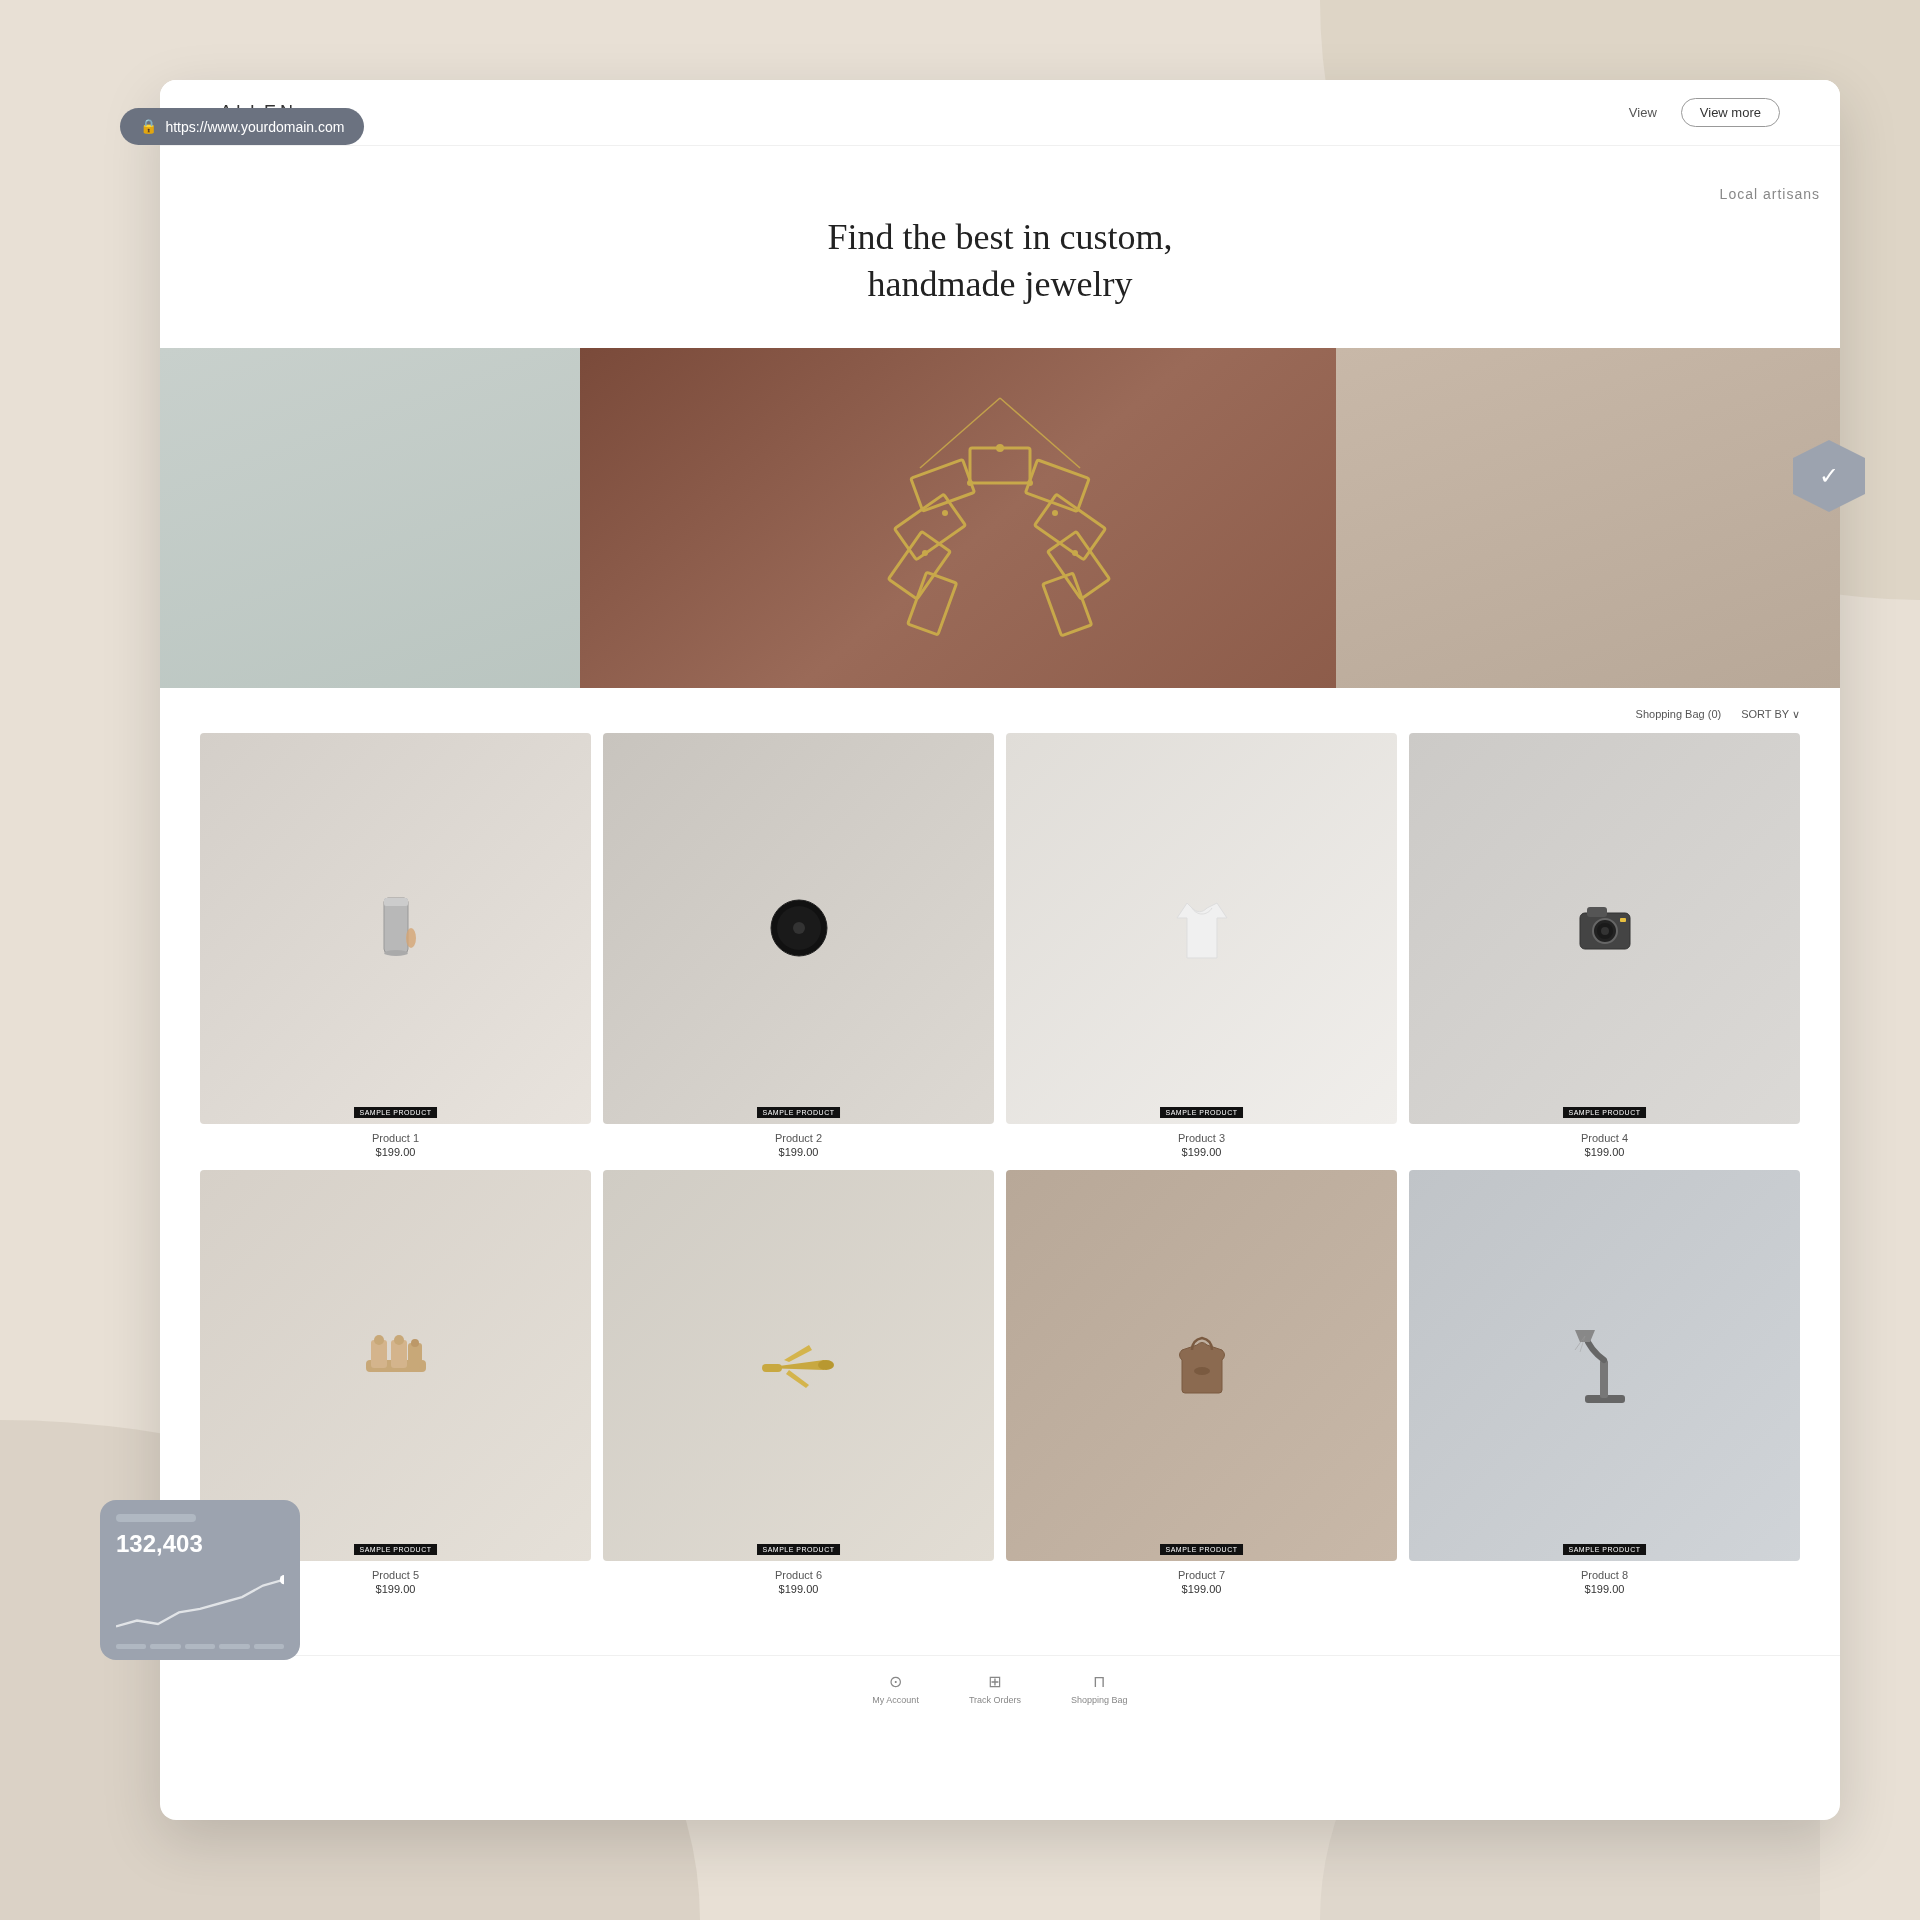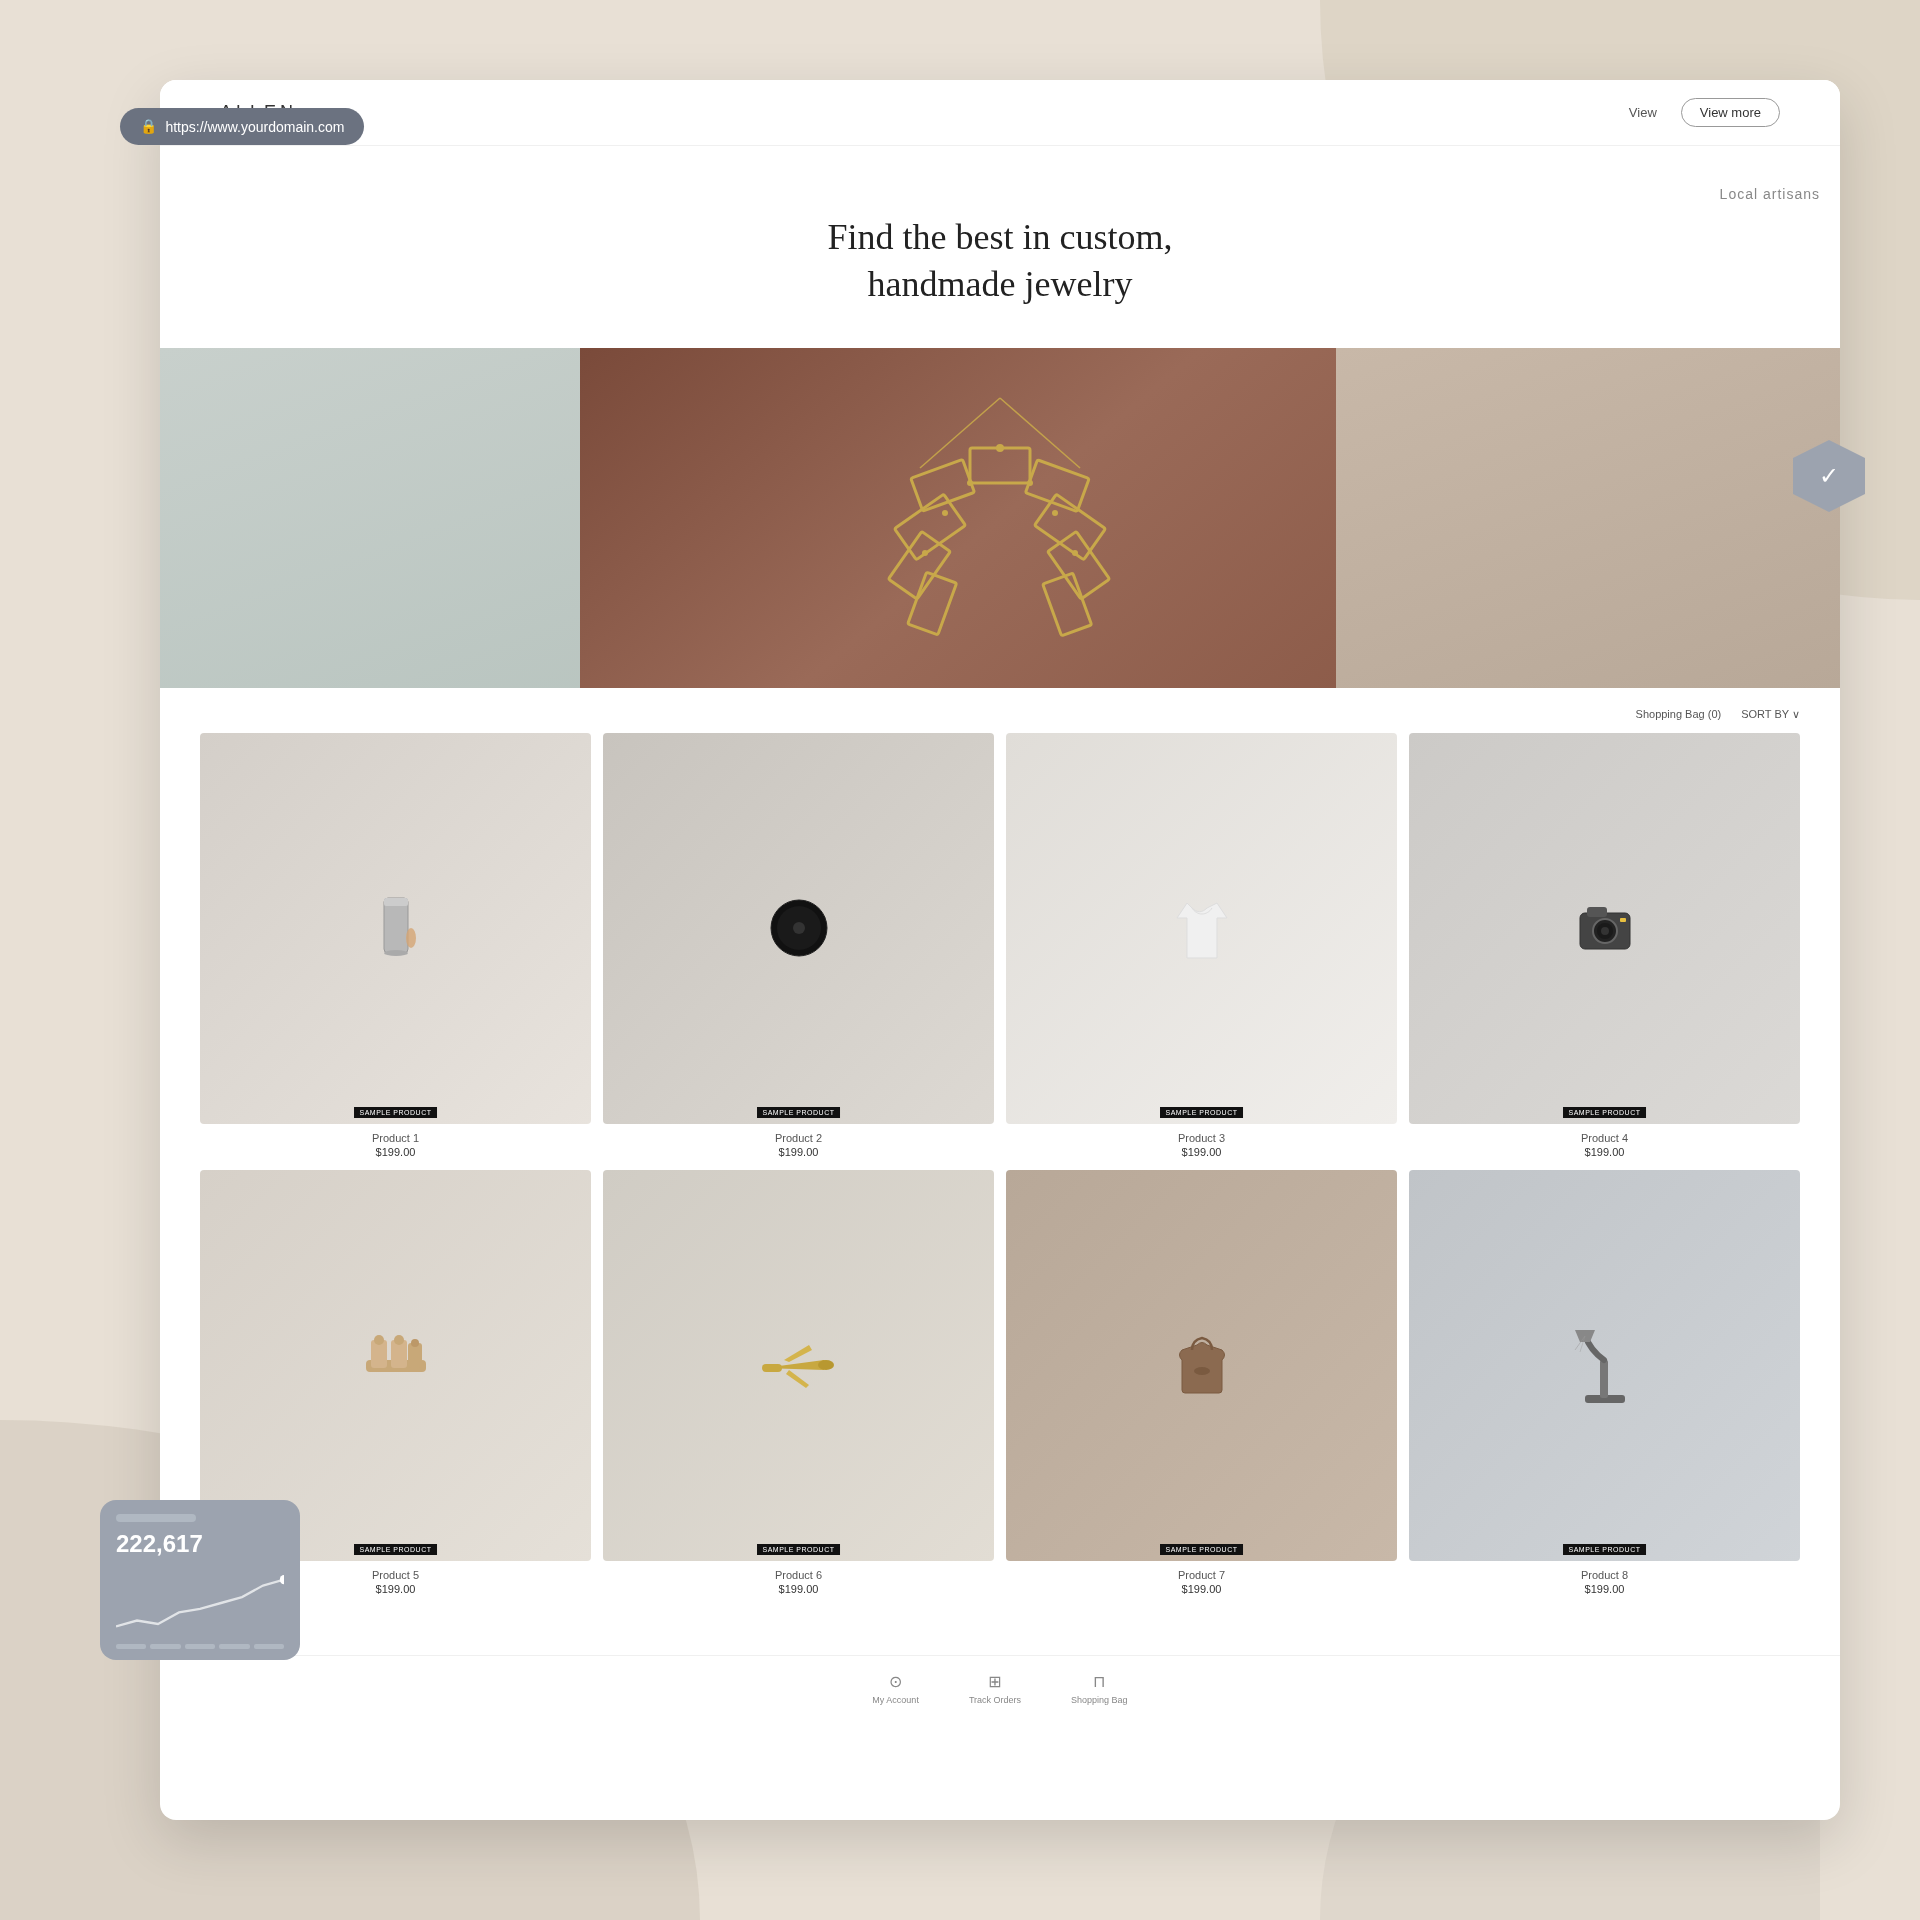--- a/index.html
+++ b/index.html
@@ -347,21 +347,21 @@
   <span class="url-bar-lock">🔒</span>
   <span class="url-bar-text">https://www.yourdomain.com</span>
 </div>
 
 <div class="security-badge">
   <span class="security-badge-check">✓</span>
 </div>
 
 <div class="stats-widget">
   <div class="stats-widget-bar"></div>
-  <div class="stats-number">222,617</div>
+  <div class="stats-number">132,403</div>
   <div class="stats-chart">
     <svg viewBox="0 0 160 60" preserveAspectRatio="none">
       <polyline points="0,50 20,45 40,48 60,38 80,35 100,30 120,25 140,15 160,10" fill="none" stroke="rgba(255,255,255,0.7)" stroke-width="2"></polyline>
       <circle cx="160" cy="10" r="4" fill="white"></circle>
     </svg>
   </div>
   <div class="stats-bottom-bars">
     <div class="stats-bottom-bar"></div>
     <div class="stats-bottom-bar"></div>
     <div class="stats-bottom-bar"></div>

